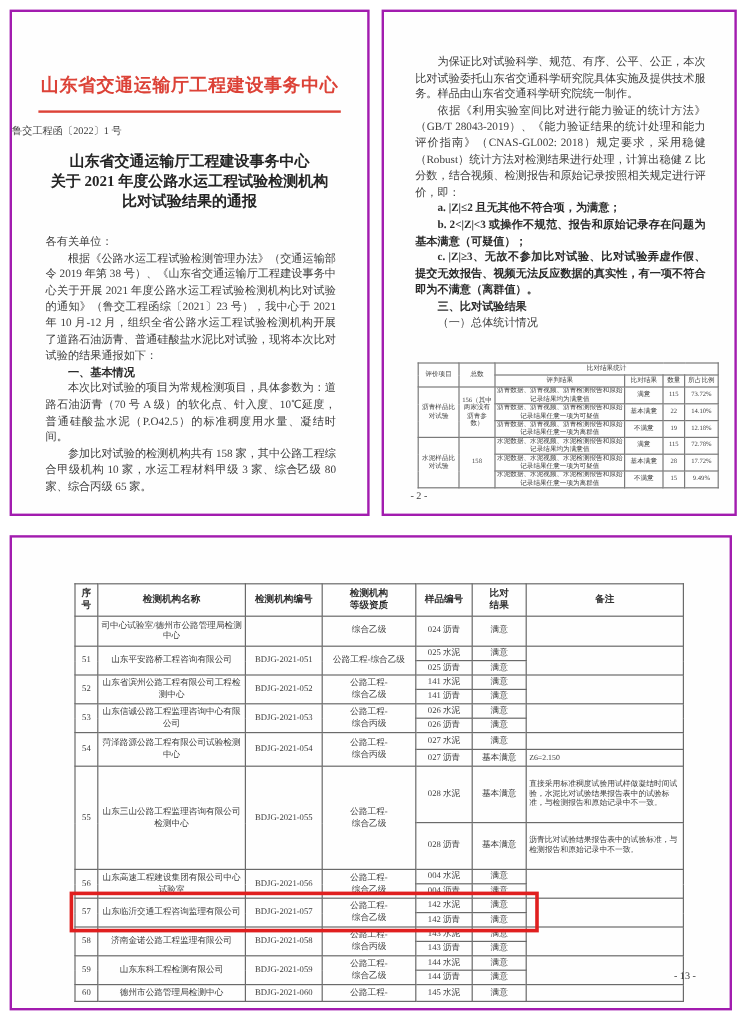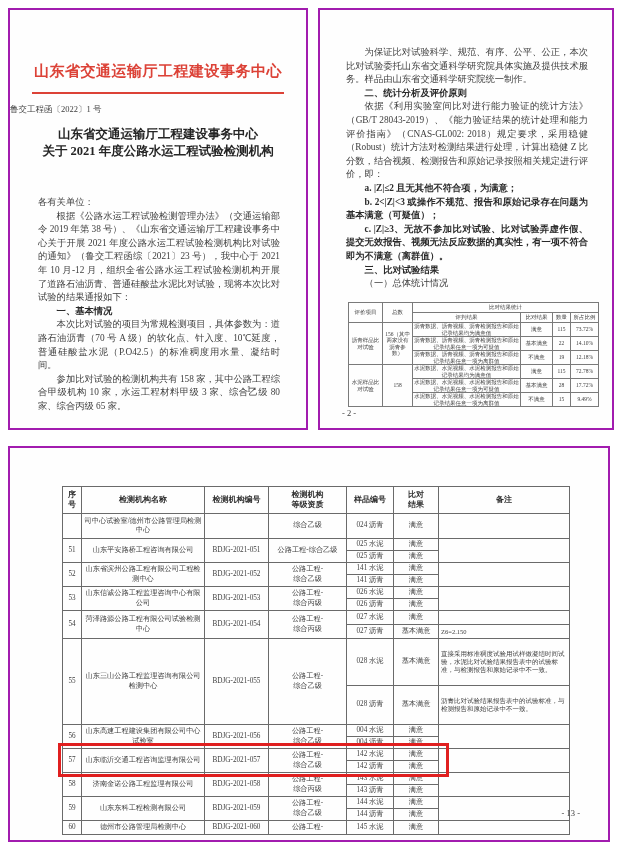--- a/index.html
+++ b/index.html
@@ -46,35 +46,35 @@
 </head>
 <body>
 
 <div class="page" id="page1">
   <div class="letterhead">山东省交通运输厅工程建设事务中心</div>
   <div class="red-rule"></div>
   <div class="doc-no">鲁交工程函〔2022〕1 号</div>
   <div class="doc-title">
     <div>山东省交通运输厅工程建设事务中心</div>
     <div>关于 2021 年度公路水运工程试验检测机构</div>
+    <div>比对试验结果的通报</div>
   </div>
   <div class="body-text">
     <p>各有关单位：</p>
     <p class="ind">根据《公路水运工程试验检测管理办法》（交通运输部令 2019 年第 38 号）、《山东省交通运输厅工程建设事务中心关于开展 2021 年度公路水运工程试验检测机构比对试验的通知》（鲁交工程函综〔2021〕23 号），我中心于 2021 年 10 月-12 月，组织全省公路水运工程试验检测机构开展了道路石油沥青、普通硅酸盐水泥比对试验，现将本次比对试验的结果通报如下：</p>
     <p class="ind bold">一、基本情况</p>
     <p class="ind">本次比对试验的项目为常规检测项目，具体参数为：道路石油沥青（70 号 A 级）的软化点、针入度、10℃延度，普通硅酸盐水泥（P.O42.5）的标准稠度用水量、凝结时间。</p>
     <p class="ind">参加比对试验的检测机构共有 158 家，其中公路工程综合甲级机构 10 家，水运工程材料甲级 3 家、综合乙级 80 家、综合丙级 65 家。</p>
   </div>
   <div class="pageno" id="p1-no">- 1 -</div>
 </div>
 
 <div class="page" id="page2">
   <div class="body-text">
     <p class="ind">为保证比对试验科学、规范、有序、公平、公正，本次比对试验委托山东省交通科学研究院具体实施及提供技术服务。样品由山东省交通科学研究院统一制作。</p>
-    <p class="ind bold">二、统计分析及评价原则</p>
     <p class="ind">依据《利用实验室间比对进行能力验证的统计方法》（GB/T 28043-2019）、《能力验证结果的统计处理和能力评价指南》（CNAS-GL002: 2018）规定要求，采用稳健（Robust）统计方法对检测结果进行处理，计算出稳健 Z 比分数，结合视频、检测报告和原始记录按照相关规定进行评价，即：</p>
     <p class="ind bold">a. |Z|≤2 且无其他不符合项，为满意；</p>
     <p class="ind bold">b. 2&lt;|Z|&lt;3 或操作不规范、报告和原始记录存在问题为基本满意（可疑值）；</p>
     <p class="ind bold">c. |Z|≥3、无故不参加比对试验、比对试验弄虚作假、提交无效报告、视频无法反应数据的真实性，有一项不符合即为不满意（离群值）。</p>
     <p class="ind bold">三、比对试验结果</p>
     <p class="ind">（一）总体统计情况</p>
   </div>
 
   <table class="stats">
     <colgroup>

